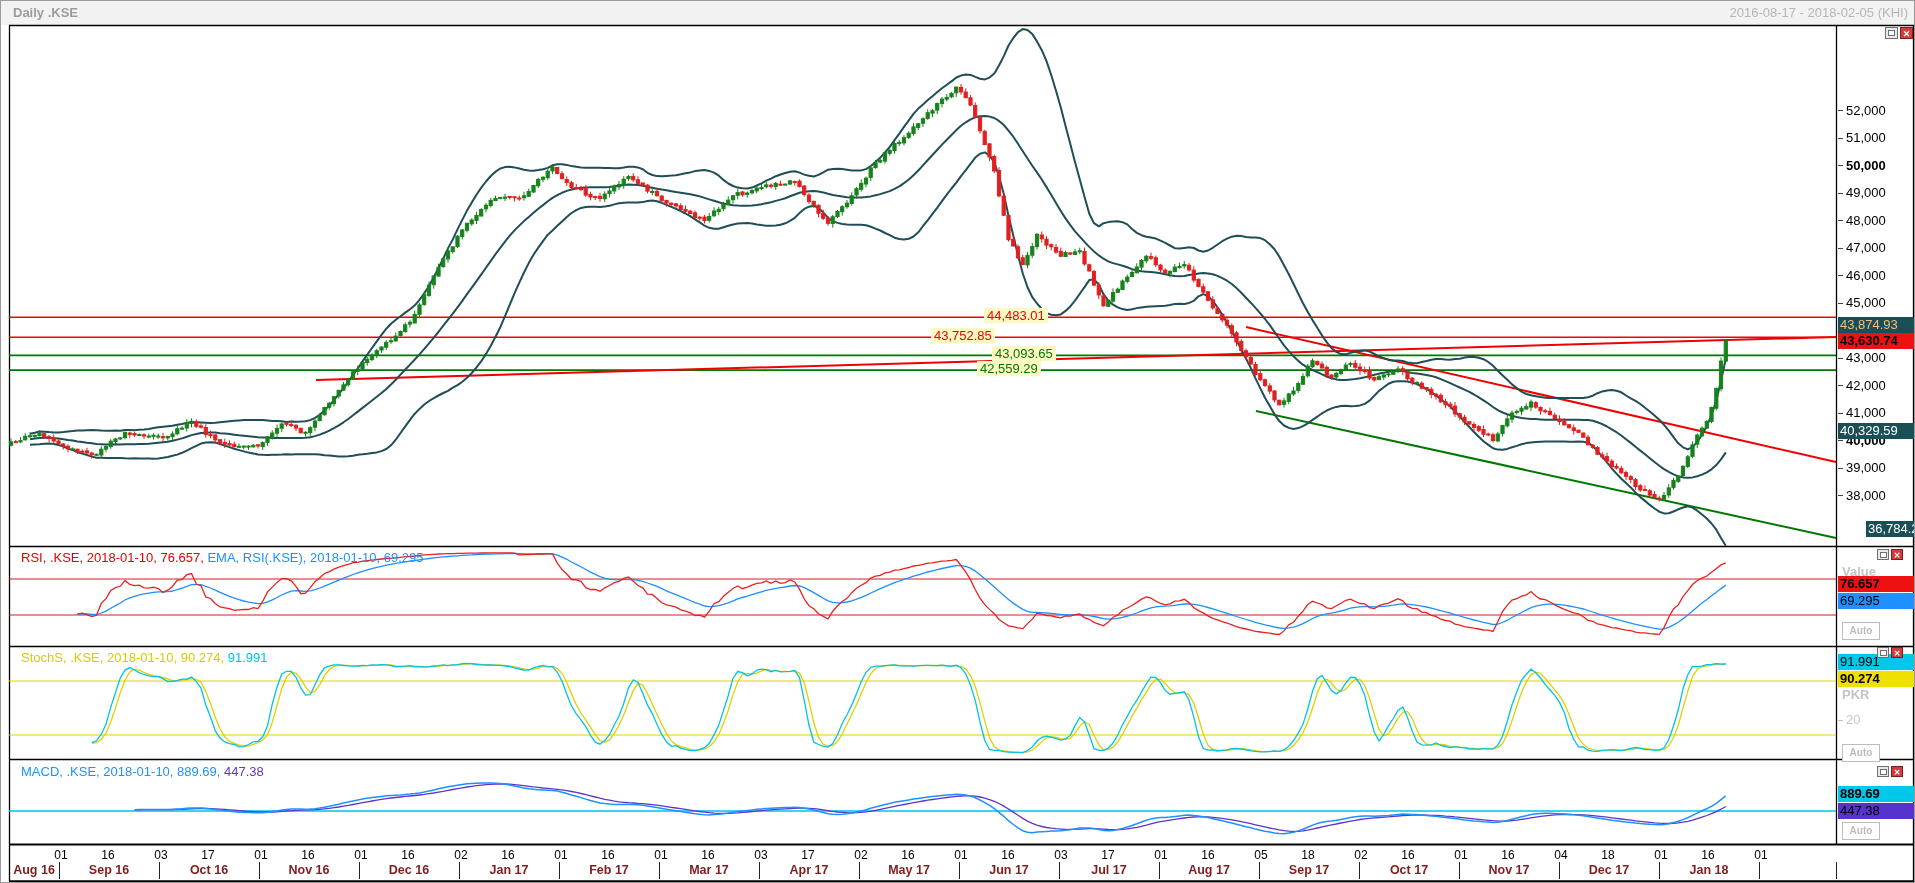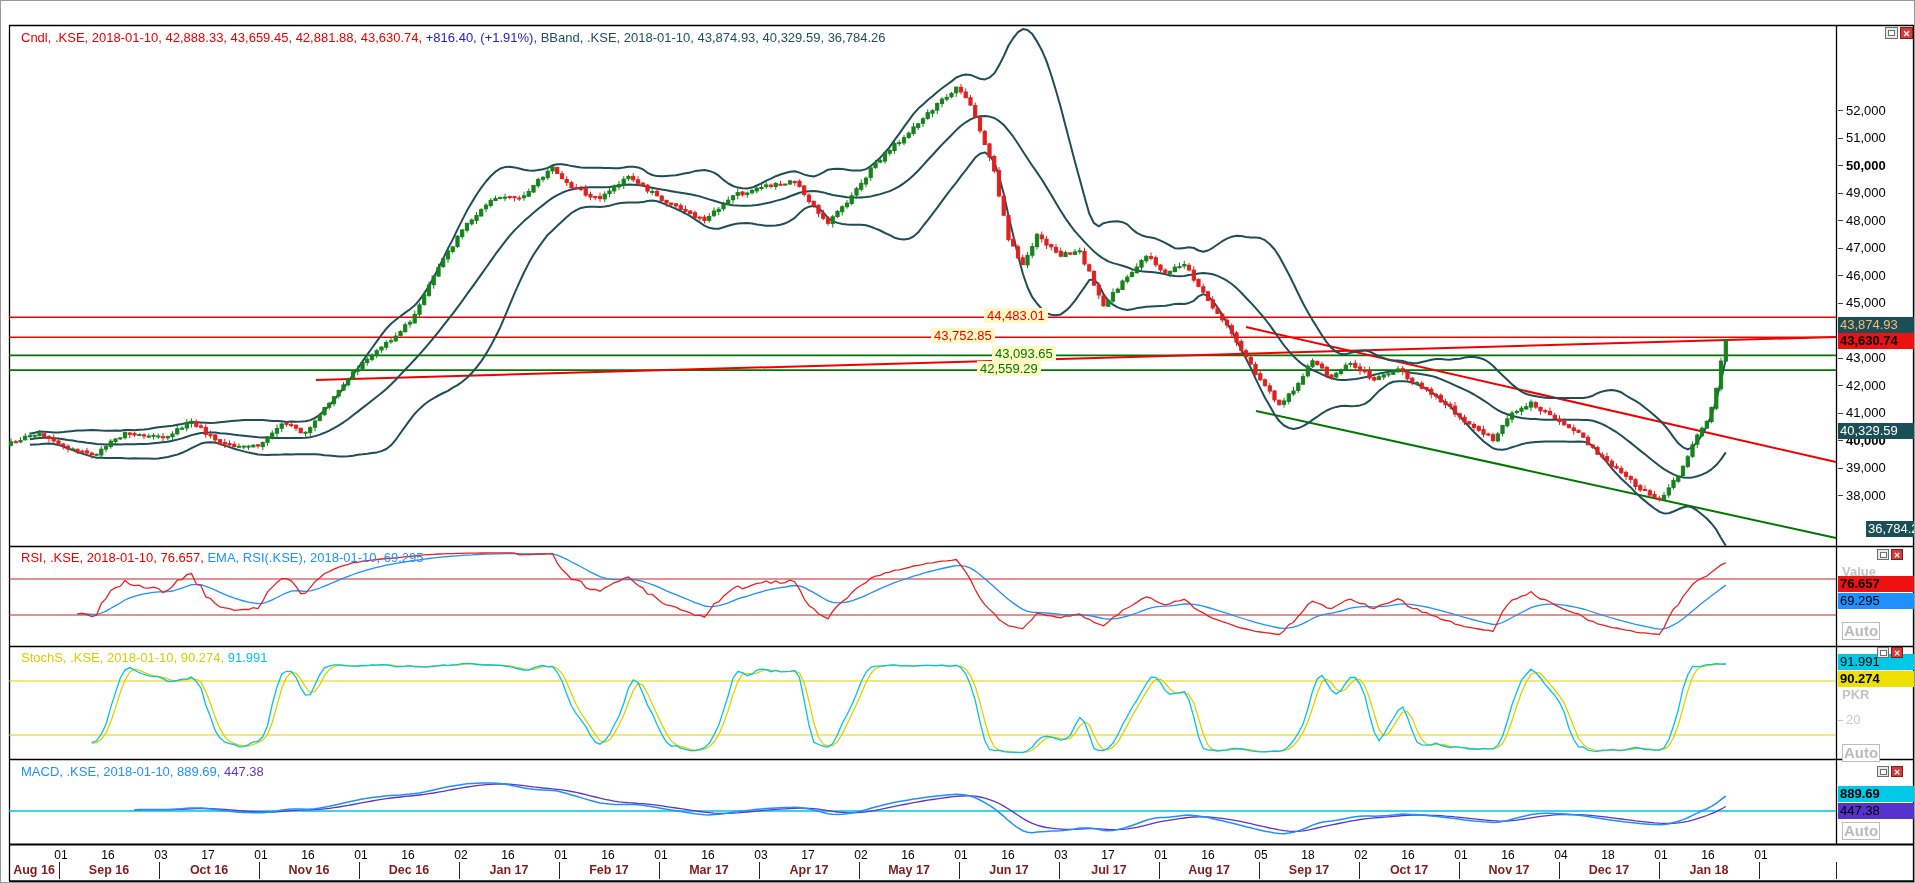--- a/index.html
+++ b/index.html
@@ -13,33 +13,37 @@
   .legend{position:absolute;font-size:13px;white-space:nowrap;background:rgba(255,255,255,.0);}
   .lg-red{color:#e60000;} .lg-blue{color:#2222cc;} .lg-band{color:#1f4e5f;}
   .lg-dblue{color:#1e90ff;} .lg-yel{color:#d8cc00;} .lg-cyan{color:#00c3e6;} .lg-pur{color:#5f33cc;}
   .ticklabel{position:absolute;font-size:13px;color:#000;white-space:nowrap;}
   .tickdash{position:absolute;width:5px;height:1px;background:#444;}
   .badge{position:absolute;left:1837px;width:76px;height:16px;font-size:13px;
     padding-left:2px;line-height:16px;white-space:nowrap;overflow:hidden;}
   .lvl{position:absolute;font-size:13px;background:#fef9c3;padding:0 3px;white-space:nowrap;}
   .graylab{position:absolute;color:#c4c4c4;font-size:13px;font-weight:bold;}
   .autobtn{position:absolute;left:1841px;width:36px;height:16px;border:1px solid #bcbcbc;
-    color:#bcbcbc;font-size:15px;font-weight:bold;text-align:center;line-height:16px;background:#fff;}
+    color:#bcbcbc;font-size:10px;font-weight:bold;text-align:center;line-height:16px;background:#fff;}
   .wbtn{position:absolute;box-sizing:border-box;}
   .wbtn.restore{background:#e9e9e9;border:1px solid #6f6f6f;}
   .wbtn.restore .inner{position:absolute;left:2px;top:2px;width:5px;height:4px;background:#fff;border:1px solid #6f6f6f;}
   .wbtn.close{background:#d43b3b;border:1px solid #7a1f1f;color:#fff;text-align:center;font-weight:bold;}
   .daytick{position:absolute;top:847px;font-size:12px;color:#000;transform:translateX(-50%);}
   .monthlab{position:absolute;top:862px;font-size:12.5px;font-weight:bold;color:#7f1d1d;transform:translateX(-50%);white-space:nowrap;}
   .monthsep{position:absolute;top:861px;width:1px;height:17px;background:#222;}
 </style>
 </head>
 <body>
 
 <div id="screen">
+  <div id="titlebar">
+    <span id="title">Daily .KSE</span>
+    <span id="daterange">2016-08-17 - 2018-02-05 (KHI)</span>
+  </div>
 
   <svg id="gfx" width="1915" height="883">
       <line x1="8.5" y1="24" x2="8.5" y2="880" stroke="#000" stroke-width="1.3"></line>
       <line x1="1835.5" y1="24" x2="1835.5" y2="843" stroke="#000" stroke-width="1.3"></line>
       <line x1="1912.5" y1="24" x2="1912.5" y2="880" stroke="#000" stroke-width="1.3"></line>
       <line x1="8" y1="24.5" x2="1913" y2="24.5" stroke="#000" stroke-width="1.3"></line>
       <line x1="8" y1="545.5" x2="1913" y2="545.5" stroke="#000" stroke-width="1.3"></line>
       <line x1="8" y1="645.5" x2="1913" y2="645.5" stroke="#000" stroke-width="1.3"></line>
       <line x1="8" y1="758.5" x2="1913" y2="758.5" stroke="#000" stroke-width="1.3"></line>
       <line x1="8" y1="843.5" x2="1913" y2="843.5" stroke="#000" stroke-width="2"></line>
@@ -788,23 +792,20 @@
       <polyline points="76.5,613.0 81.3,612.2 86.0,613.6 90.8,615.6 95.5,614.3 100.3,602.4 105.0,597.6 109.8,589.5 114.5,586.6 119.3,585.3 124.0,579.5 128.8,583.4 133.5,584.6 138.3,584.1 143.0,586.9 147.8,587.2 152.5,586.1 157.3,587.6 162.0,591.4 166.8,589.2 171.5,585.5 176.3,579.0 181.0,578.6 185.8,573.7 190.5,572.5 195.3,583.1 200.0,584.7 204.8,595.9 209.5,597.5 214.3,602.5 219.0,606.0 223.8,606.9 228.5,607.7 233.3,609.3 238.0,608.8 242.8,608.5 247.5,608.5 252.3,606.7 257.0,607.6 261.8,600.2 266.5,590.9 271.3,586.1 276.0,581.4 280.8,577.6 285.5,577.6 290.3,579.9 295.0,585.3 299.8,592.7 304.5,592.1 309.3,586.7 314.0,580.7 318.8,576.8 323.5,572.5 328.3,570.6 333.0,568.1 337.8,566.1 342.5,564.6 347.3,563.3 352.0,561.7 356.8,561.3 361.5,560.1 366.3,559.6 371.0,559.1 375.8,558.5 380.5,558.0 385.3,557.5 390.0,557.3 394.8,556.8 399.5,556.3 404.3,555.7 409.0,555.5 413.8,555.0 418.5,554.4 423.3,553.9 428.0,553.6 432.8,553.3 437.5,553.0 442.3,552.8 447.0,552.7 451.8,552.6 456.5,552.4 461.3,552.3 466.0,552.2 470.8,552.2 475.5,552.1 480.3,552.0 485.0,552.0 489.8,551.9 494.5,551.9 499.3,551.9 504.0,551.9 508.8,551.9 513.5,552.2 518.3,553.9 523.0,553.7 527.8,553.5 532.5,553.3 537.3,553.0 542.0,553.0 546.8,552.8 551.5,552.6 556.3,562.1 561.0,568.6 565.8,573.0 570.5,578.5 575.3,578.9 580.0,580.4 584.8,586.6 589.5,588.5 594.3,588.3 599.0,590.2 603.8,586.8 608.5,584.5 613.3,581.7 618.0,580.3 622.8,577.3 627.5,575.9 632.3,580.3 637.0,584.5 641.8,586.8 646.5,593.1 651.3,593.4 656.0,597.6 660.8,601.8 665.5,603.8 670.3,604.9 675.0,606.1 679.8,608.9 684.5,610.2 689.3,611.8 694.0,614.6 698.8,614.2 703.5,616.2 708.3,610.1 713.0,602.7 717.8,600.7 722.5,595.3 727.3,591.3 732.0,587.5 736.8,585.0 741.5,587.7 746.3,586.2 751.0,584.2 755.8,582.3 760.5,581.9 765.3,579.9 770.0,582.3 774.8,580.0 779.5,582.4 784.3,581.6 789.0,578.9 793.8,580.9 798.5,588.1 803.3,598.0 808.0,604.7 812.8,607.7 817.5,612.7 822.3,615.4 827.0,617.8 831.8,610.2 836.5,604.8 841.3,600.4 846.0,597.3 850.8,591.7 855.5,587.2 860.3,584.2 865.0,581.6 869.8,577.1 874.5,575.2 879.3,574.4 884.0,571.9 888.8,571.2 893.5,569.2 898.3,568.9 903.0,567.6 907.8,566.5 912.5,565.0 917.3,564.4 922.0,563.4 926.8,562.2 931.5,561.9 936.3,560.8 941.0,560.1 945.8,559.9 950.5,559.3 955.3,558.5 960.0,564.5 964.8,571.2 969.5,578.6 974.3,588.7 979.0,597.1 983.8,603.6 988.5,608.4 993.3,612.7 998.0,618.5 1002.8,621.7 1007.5,624.9 1012.3,625.6 1017.0,626.9 1021.8,627.6 1026.5,622.6 1031.3,618.1 1036.0,612.2 1040.8,613.2 1045.5,614.5 1050.3,614.9 1055.0,616.0 1059.8,616.9 1064.5,614.8 1069.3,615.1 1074.0,613.7 1078.8,613.0 1083.5,616.6 1088.3,618.3 1093.0,621.3 1097.8,623.1 1102.5,624.8 1107.3,621.1 1112.0,616.2 1116.8,614.2 1121.5,609.2 1126.3,607.0 1131.0,604.5 1135.8,601.4 1140.5,598.1 1145.3,596.0 1150.0,597.0 1154.8,600.2 1159.5,602.5 1164.3,603.8 1169.0,602.9 1173.8,600.1 1178.5,599.8 1183.3,598.3 1188.0,601.6 1192.8,606.8 1197.5,609.6 1202.3,611.9 1207.0,614.9 1211.8,617.3 1216.5,618.9 1221.3,620.7 1226.0,622.0 1230.8,623.8 1235.5,625.6 1240.3,627.0 1245.0,628.0 1249.8,629.1 1254.5,630.4 1259.3,631.0 1264.0,631.6 1268.8,632.2 1273.5,633.0 1278.3,633.5 1283.0,629.9 1287.8,623.7 1292.5,621.2 1297.3,615.2 1302.0,610.1 1306.8,603.5 1311.5,600.3 1316.3,602.0 1321.0,603.6 1325.8,606.8 1330.5,607.6 1335.3,604.8 1340.0,602.3 1344.8,599.3 1349.5,598.2 1354.3,600.5 1359.0,602.5 1363.8,602.8 1368.5,606.6 1373.3,607.6 1378.0,604.7 1382.8,603.1 1387.5,602.2 1392.3,599.8 1397.0,597.8 1401.8,599.7 1406.5,605.1 1411.3,607.4 1416.0,607.6 1420.8,611.1 1425.5,611.7 1430.3,614.5 1435.0,615.4 1439.8,618.2 1444.5,619.5 1449.3,620.2 1454.0,623.1 1458.8,624.1 1463.5,625.7 1468.3,626.3 1473.0,627.2 1477.8,628.0 1482.5,629.0 1487.3,629.2 1492.0,630.5 1496.8,620.8 1501.5,610.5 1506.3,604.1 1511.0,599.1 1515.8,597.7 1520.5,595.2 1525.3,594.0 1530.0,590.5 1534.8,595.0 1539.5,598.0 1544.3,598.6 1549.0,601.0 1553.8,603.9 1558.5,606.1 1563.3,608.4 1568.0,610.2 1572.8,611.9 1577.5,612.9 1582.3,615.7 1587.0,619.3 1591.8,620.3 1596.5,622.9 1601.3,623.8 1606.0,625.1 1610.8,626.7 1615.5,627.0 1620.3,628.2 1625.0,629.1 1629.8,629.7 1634.5,631.2 1639.3,631.8 1644.0,631.8 1648.8,632.7 1653.5,633.0 1658.3,633.4 1663.0,626.6 1667.8,616.3 1672.5,607.9 1677.3,603.9 1682.0,595.6 1686.8,589.6 1691.5,583.5 1696.3,579.5 1701.0,577.2 1705.8,575.0 1710.5,571.3 1715.3,567.5 1720.0,563.9 1724.8,561.9 " fill="none" stroke="#e82222" stroke-width="1.3"></polyline>
       <line x1="8" y1="680" x2="1835" y2="680" stroke="#e0d000" stroke-width="1"></line>
       <line x1="8" y1="734" x2="1835" y2="734" stroke="#e0d000" stroke-width="1"></line>
       <polyline points="90.8,742.4 95.5,741.6 100.3,738.2 105.0,732.1 109.8,720.8 114.5,706.9 119.3,691.5 124.0,679.2 128.8,670.9 133.5,668.3 138.3,669.1 143.0,671.4 147.8,673.3 152.5,674.6 157.3,675.3 162.0,676.3 166.8,677.9 171.5,679.5 176.3,680.0 181.0,679.2 185.8,678.5 190.5,677.5 195.3,678.3 200.0,681.3 204.8,690.6 209.5,702.4 214.3,716.6 219.0,727.6 223.8,735.9 228.5,740.2 233.3,742.4 238.0,744.0 242.8,745.0 247.5,745.0 252.3,743.4 257.0,741.6 261.8,739.0 266.5,733.6 271.3,721.2 276.0,704.6 280.8,687.3 285.5,676.4 290.3,671.2 295.0,672.3 299.8,677.8 304.5,685.8 309.3,691.6 314.0,690.5 318.8,683.7 323.5,674.7 328.3,668.6 333.0,665.3 337.8,664.3 342.5,664.1 347.3,664.4 352.0,664.9 356.8,665.0 361.5,664.9 366.3,664.7 371.0,664.3 375.8,664.2 380.5,663.8 385.3,663.9 390.0,664.0 394.8,664.8 399.5,665.3 404.3,665.5 409.0,665.1 413.8,665.2 418.5,665.4 423.3,665.9 428.0,665.8 432.8,665.6 437.5,665.1 442.3,664.5 447.0,664.4 451.8,664.1 456.5,664.1 461.3,663.4 466.0,662.9 470.8,662.6 475.5,662.9 480.3,663.3 485.0,663.8 489.8,663.9 494.5,664.0 499.3,664.1 504.0,664.5 508.8,665.0 513.5,665.8 518.3,666.8 523.0,667.9 527.8,668.7 532.5,668.4 537.3,667.2 542.0,665.6 546.8,665.3 551.5,665.3 556.3,667.6 561.0,672.3 565.8,681.5 570.5,692.8 575.3,703.7 580.0,712.2 584.8,719.1 589.5,726.3 594.3,733.7 599.0,739.6 603.8,741.4 608.5,738.9 613.3,732.4 618.0,724.2 622.8,713.8 627.5,701.5 632.3,689.3 637.0,682.3 641.8,684.1 646.5,692.6 651.3,703.0 656.0,713.4 660.8,723.2 665.5,732.6 670.3,739.9 675.0,743.6 679.8,745.7 684.5,746.7 689.3,748.3 694.0,749.2 698.8,749.2 703.5,748.2 708.3,745.8 713.0,741.0 717.8,733.4 722.5,722.4 727.3,709.2 732.0,693.6 736.8,680.7 741.5,673.2 746.3,672.3 751.0,673.1 755.8,672.2 760.5,670.0 765.3,668.6 770.0,669.2 774.8,669.6 779.5,670.3 784.3,670.3 789.0,670.6 793.8,670.2 798.5,672.1 803.3,682.0 808.0,700.3 812.8,721.8 817.5,736.3 822.3,743.3 827.0,744.9 831.8,744.5 836.5,740.8 841.3,732.8 846.0,723.2 850.8,713.3 855.5,703.5 860.3,692.4 865.0,681.5 869.8,672.7 874.5,667.5 879.3,665.5 884.0,664.9 888.8,664.7 893.5,664.2 898.3,664.3 903.0,664.5 907.8,664.8 912.5,664.9 917.3,664.8 922.0,664.7 926.8,664.4 931.5,664.4 936.3,664.5 941.0,664.4 945.8,664.6 950.5,664.8 955.3,664.8 960.0,665.4 964.8,667.9 969.5,674.5 974.3,685.5 979.0,701.6 983.8,720.1 988.5,736.4 993.3,745.8 998.0,749.1 1002.8,749.8 1007.5,750.3 1012.3,751.0 1017.0,751.3 1021.8,751.4 1026.5,750.8 1031.3,749.0 1036.0,745.2 1040.8,740.8 1045.5,737.1 1050.3,735.8 1055.0,736.3 1059.8,737.6 1064.5,738.3 1069.3,737.2 1074.0,732.3 1078.8,725.1 1083.5,720.7 1088.3,723.8 1093.0,734.2 1097.8,743.7 1102.5,748.8 1107.3,748.5 1112.0,746.1 1116.8,741.0 1121.5,733.2 1126.3,724.4 1131.0,715.2 1135.8,707.1 1140.5,699.0 1145.3,691.1 1150.0,683.3 1154.8,678.5 1159.5,678.1 1164.3,682.5 1169.0,688.1 1173.8,691.7 1178.5,692.4 1183.3,691.6 1188.0,693.8 1192.8,702.0 1197.5,717.0 1202.3,733.2 1207.0,744.2 1211.8,748.6 1216.5,749.4 1221.3,749.5 1226.0,749.4 1230.8,748.6 1235.5,748.0 1240.3,747.7 1245.0,748.1 1249.8,748.9 1254.5,749.7 1259.3,750.4 1264.0,750.7 1268.8,750.7 1273.5,750.4 1278.3,750.2 1283.0,749.7 1287.8,748.1 1292.5,744.6 1297.3,738.9 1302.0,731.6 1306.8,721.1 1311.5,707.2 1316.3,692.0 1321.0,680.9 1325.8,678.0 1330.5,682.0 1335.3,688.1 1340.0,690.6 1344.8,688.1 1349.5,682.6 1354.3,678.3 1359.0,678.6 1363.8,684.7 1368.5,697.3 1373.3,713.3 1378.0,728.4 1382.8,734.8 1387.5,732.7 1392.3,725.3 1397.0,717.3 1401.8,711.0 1406.5,710.6 1411.3,717.6 1416.0,729.3 1420.8,738.5 1425.5,743.1 1430.3,744.0 1435.0,743.4 1439.8,743.4 1444.5,744.0 1449.3,745.5 1454.0,745.9 1458.8,746.2 1463.5,746.3 1468.3,747.1 1473.0,747.5 1477.8,748.0 1482.5,747.8 1487.3,747.8 1492.0,747.7 1496.8,746.7 1501.5,742.5 1506.3,733.3 1511.0,719.8 1515.8,705.0 1520.5,691.3 1525.3,681.1 1530.0,673.5 1534.8,671.1 1539.5,672.3 1544.3,677.5 1549.0,683.2 1553.8,689.0 1558.5,694.9 1563.3,702.4 1568.0,713.4 1572.8,725.8 1577.5,737.3 1582.3,743.4 1587.0,747.0 1591.8,748.5 1596.5,749.9 1601.3,749.9 1606.0,749.6 1610.8,749.0 1615.5,749.0 1620.3,749.1 1625.0,749.1 1629.8,748.5 1634.5,747.5 1639.3,747.1 1644.0,747.5 1648.8,748.2 1653.5,748.8 1658.3,749.0 1663.0,748.4 1667.8,744.9 1672.5,736.8 1677.3,724.2 1682.0,707.2 1686.8,690.1 1691.5,675.7 1696.3,668.3 1701.0,665.4 1705.8,664.8 1710.5,664.0 1715.3,663.3 1720.0,663.1 1724.8,663.0 " fill="none" stroke="#e0d000" stroke-width="1.3"></polyline>
       <polyline points="90.8,741.6 95.5,739.8 100.3,733.2 105.0,723.2 109.8,706.1 114.5,691.6 119.3,677.0 124.0,669.1 128.8,666.6 133.5,669.0 138.3,671.7 143.0,673.5 147.8,674.8 152.5,675.6 157.3,675.7 162.0,677.6 166.8,680.5 171.5,680.3 176.3,679.3 181.0,678.1 185.8,678.2 190.5,676.1 195.3,680.6 200.0,687.1 204.8,704.0 209.5,716.0 214.3,729.9 219.0,737.0 223.8,740.9 228.5,742.7 233.3,743.5 238.0,745.8 242.8,745.6 247.5,743.5 252.3,740.9 257.0,740.3 261.8,735.8 266.5,724.8 271.3,703.0 276.0,685.9 280.8,672.9 285.5,670.3 290.3,670.3 295.0,676.3 299.8,686.9 304.5,694.1 309.3,693.7 314.0,683.7 318.8,673.6 323.5,666.8 328.3,665.2 333.0,663.9 337.8,663.8 342.5,664.5 347.3,664.9 352.0,665.1 356.8,665.0 361.5,664.4 366.3,664.6 371.0,663.8 375.8,664.2 380.5,663.6 385.3,663.9 390.0,664.6 394.8,665.9 399.5,665.5 404.3,665.1 409.0,664.6 413.8,665.8 418.5,665.6 423.3,666.1 428.0,665.7 432.8,665.0 437.5,664.7 442.3,663.9 447.0,664.7 451.8,663.8 456.5,663.6 461.3,662.7 466.0,662.5 470.8,662.6 475.5,663.5 480.3,663.8 485.0,664.0 489.8,663.8 494.5,664.3 499.3,664.3 504.0,665.0 508.8,665.6 513.5,666.8 518.3,668.0 523.0,669.0 527.8,669.1 532.5,666.9 537.3,665.5 542.0,664.4 546.8,665.9 551.5,665.6 556.3,671.3 561.0,680.1 565.8,693.3 570.5,705.0 575.3,712.8 580.0,718.8 584.8,725.7 589.5,734.3 594.3,741.2 599.0,743.2 603.8,739.6 608.5,733.7 613.3,723.8 618.0,715.3 622.8,702.3 627.5,686.8 632.3,678.8 637.0,681.4 641.8,692.3 646.5,704.1 651.3,712.6 656.0,723.6 660.8,733.4 665.5,741.0 670.3,745.3 675.0,744.6 679.8,747.1 684.5,748.3 689.3,749.7 694.0,749.6 698.8,748.3 703.5,746.7 708.3,742.3 713.0,733.9 717.8,724.0 722.5,709.4 727.3,694.2 732.0,677.2 736.8,670.6 741.5,671.7 746.3,674.7 751.0,672.9 755.8,669.0 760.5,668.1 765.3,668.7 770.0,670.7 774.8,669.4 779.5,670.8 784.3,670.7 789.0,670.4 793.8,669.4 798.5,676.6 803.3,699.8 808.0,724.3 812.8,741.2 817.5,743.5 822.3,745.1 827.0,746.1 831.8,742.5 836.5,733.7 841.3,722.2 846.0,713.7 850.8,703.9 855.5,692.7 860.3,680.4 865.0,671.3 869.8,666.3 874.5,665.1 879.3,665.2 884.0,664.6 888.8,664.2 893.5,663.9 898.3,664.8 903.0,664.9 907.8,664.8 912.5,665.2 917.3,664.6 922.0,664.4 926.8,664.3 931.5,664.6 936.3,664.6 941.0,664.2 945.8,665.0 950.5,665.1 955.3,664.3 960.0,666.8 964.8,672.8 969.5,684.1 974.3,699.6 979.0,721.2 983.8,739.5 988.5,748.5 993.3,749.4 998.0,749.3 1002.8,750.6 1007.5,751.1 1012.3,751.4 1017.0,751.4 1021.8,751.6 1026.5,749.5 1031.3,746.0 1036.0,740.0 1040.8,736.3 1045.5,735.1 1050.3,736.1 1055.0,737.6 1059.8,739.1 1064.5,738.0 1069.3,734.4 1074.0,724.6 1078.8,716.5 1083.5,721.0 1088.3,734.0 1093.0,747.7 1097.8,749.3 1102.5,749.3 1107.3,747.0 1112.0,742.0 1116.8,733.9 1121.5,723.7 1126.3,715.4 1131.0,706.5 1135.8,699.4 1140.5,691.0 1145.3,682.8 1150.0,676.2 1154.8,676.4 1159.5,681.6 1164.3,689.6 1169.0,693.2 1173.8,692.3 1178.5,691.6 1183.3,690.8 1188.0,699.0 1192.8,716.2 1197.5,735.8 1202.3,747.5 1207.0,749.2 1211.8,749.0 1216.5,750.0 1221.3,749.3 1226.0,748.8 1230.8,747.6 1235.5,747.5 1240.3,748.0 1245.0,748.8 1249.8,749.8 1254.5,750.4 1259.3,750.9 1264.0,750.8 1268.8,750.3 1273.5,750.0 1278.3,750.3 1283.0,749.0 1287.8,745.2 1292.5,739.5 1297.3,732.2 1302.0,723.1 1306.8,708.0 1311.5,690.4 1316.3,677.7 1321.0,674.5 1325.8,681.8 1330.5,689.6 1335.3,692.9 1340.0,689.5 1344.8,682.0 1349.5,676.3 1354.3,676.5 1359.0,683.1 1363.8,694.4 1368.5,714.3 1373.3,731.3 1378.0,739.8 1382.8,733.5 1387.5,724.9 1392.3,717.5 1397.0,709.5 1401.8,706.0 1406.5,716.4 1411.3,730.3 1416.0,741.1 1420.8,743.9 1425.5,744.2 1430.3,743.9 1435.0,742.0 1439.8,744.4 1444.5,745.5 1449.3,746.6 1454.0,745.7 1458.8,746.4 1463.5,746.9 1468.3,748.0 1473.0,747.8 1477.8,748.3 1482.5,747.3 1487.3,747.9 1492.0,747.9 1496.8,744.3 1501.5,735.3 1506.3,720.2 1511.0,703.7 1515.8,691.0 1520.5,679.0 1525.3,673.3 1530.0,668.2 1534.8,671.7 1539.5,677.0 1544.3,683.7 1549.0,689.0 1553.8,694.3 1558.5,701.4 1563.3,711.4 1568.0,727.5 1572.8,738.5 1577.5,745.8 1582.3,746.0 1587.0,749.2 1591.8,750.2 1596.5,750.3 1601.3,749.2 1606.0,749.2 1610.8,748.6 1615.5,749.2 1620.3,749.6 1625.0,748.6 1629.8,747.3 1634.5,746.5 1639.3,747.4 1644.0,748.5 1648.8,748.6 1653.5,749.2 1658.3,749.1 1663.0,746.8 1667.8,738.8 1672.5,725.0 1677.3,708.8 1682.0,687.7 1686.8,673.8 1691.5,665.4 1696.3,665.6 1701.0,665.1 1705.8,663.7 1710.5,663.3 1715.3,662.7 1720.0,663.2 1724.8,663.0 " fill="none" stroke="#00c3e6" stroke-width="1.3"></polyline>
       <line x1="8" y1="810" x2="1835" y2="810" stroke="#00c3e6" stroke-width="1.5"></line>
       <polyline points="133.5,808.8 138.3,808.8 143.0,808.7 147.8,808.7 152.5,808.6 157.3,808.6 162.0,808.6 166.8,808.6 171.5,808.5 176.3,808.4 181.0,808.3 185.8,808.1 190.5,807.9 195.3,807.7 200.0,807.5 204.8,807.5 209.5,807.6 214.3,807.8 219.0,808.1 223.8,808.4 228.5,808.8 233.3,809.2 238.0,809.6 242.8,810.0 247.5,810.3 252.3,810.6 257.0,810.8 261.8,811.0 266.5,811.0 271.3,811.0 276.0,810.8 280.8,810.4 285.5,810.0 290.3,809.7 295.0,809.3 299.8,809.1 304.5,808.9 309.3,808.8 314.0,808.6 318.8,808.3 323.5,807.8 328.3,807.3 333.0,806.7 337.8,806.0 342.5,805.2 347.3,804.4 352.0,803.5 356.8,802.6 361.5,801.7 366.3,800.8 371.0,800.0 375.8,799.1 380.5,798.4 385.3,797.7 390.0,797.0 394.8,796.5 399.5,796.0 404.3,795.4 409.0,795.0 413.8,794.5 418.5,794.0 423.3,793.4 428.0,792.7 432.8,792.0 437.5,791.1 442.3,790.3 447.0,789.4 451.8,788.5 456.5,787.6 461.3,786.8 466.0,786.0 470.8,785.3 475.5,784.7 480.3,784.1 485.0,783.7 489.8,783.3 494.5,783.1 499.3,783.0 504.0,783.0 508.8,783.2 513.5,783.6 518.3,784.1 523.0,784.7 527.8,785.3 532.5,785.9 537.3,786.4 542.0,787.0 546.8,787.4 551.5,787.8 556.3,788.3 561.0,788.9 565.8,789.6 570.5,790.5 575.3,791.4 580.0,792.5 584.8,793.6 589.5,794.8 594.3,796.0 599.0,797.2 603.8,798.3 608.5,799.2 613.3,800.1 618.0,800.8 622.8,801.3 627.5,801.7 632.3,802.0 637.0,802.4 641.8,802.7 646.5,803.2 651.3,803.7 656.0,804.2 660.8,804.9 665.5,805.6 670.3,806.3 675.0,807.0 679.8,807.7 684.5,808.4 689.3,809.1 694.0,809.8 698.8,810.5 703.5,811.1 708.3,811.7 713.0,812.1 717.8,812.3 722.5,812.4 727.3,812.4 732.0,812.1 736.8,811.8 741.5,811.4 746.3,811.0 751.0,810.6 755.8,810.1 760.5,809.7 765.3,809.2 770.0,808.8 774.8,808.4 779.5,808.1 784.3,807.8 789.0,807.5 793.8,807.3 798.5,807.1 803.3,807.1 808.0,807.3 812.8,807.7 817.5,808.2 822.3,808.9 827.0,809.6 831.8,810.4 836.5,811.0 841.3,811.4 846.0,811.7 850.8,811.8 855.5,811.6 860.3,811.3 865.0,810.8 869.8,810.1 874.5,809.3 879.3,808.4 884.0,807.4 888.8,806.4 893.5,805.4 898.3,804.4 903.0,803.5 907.8,802.6 912.5,801.7 917.3,800.8 922.0,800.0 926.8,799.2 931.5,798.5 936.3,797.8 941.0,797.1 945.8,796.5 950.5,795.9 955.3,795.4 960.0,795.0 964.8,794.8 969.5,794.8 974.3,795.2 979.0,796.0 983.8,797.1 988.5,798.6 993.3,800.4 998.0,802.5 1002.8,805.1 1007.5,808.0 1012.3,811.1 1017.0,814.3 1021.8,817.4 1026.5,820.1 1031.3,822.4 1036.0,824.2 1040.8,825.5 1045.5,826.5 1050.3,827.2 1055.0,827.7 1059.8,828.1 1064.5,828.4 1069.3,828.4 1074.0,828.3 1078.8,828.1 1083.5,827.8 1088.3,827.6 1093.0,827.6 1097.8,827.8 1102.5,828.1 1107.3,828.5 1112.0,828.7 1116.8,828.6 1121.5,828.4 1126.3,827.9 1131.0,827.2 1135.8,826.4 1140.5,825.3 1145.3,824.1 1150.0,822.8 1154.8,821.7 1159.5,820.7 1164.3,819.8 1169.0,819.1 1173.8,818.3 1178.5,817.6 1183.3,817.0 1188.0,816.4 1192.8,816.0 1197.5,815.8 1202.3,815.8 1207.0,815.9 1211.8,816.3 1216.5,816.8 1221.3,817.4 1226.0,818.1 1230.8,818.9 1235.5,819.7 1240.3,820.7 1245.0,821.7 1249.8,822.7 1254.5,823.8 1259.3,824.9 1264.0,825.9 1268.8,827.0 1273.5,827.9 1278.3,828.9 1283.0,829.6 1287.8,830.1 1292.5,830.4 1297.3,830.3 1302.0,829.9 1306.8,829.1 1311.5,828.1 1316.3,827.0 1321.0,825.9 1325.8,824.8 1330.5,823.9 1335.3,823.0 1340.0,822.0 1344.8,821.1 1349.5,820.2 1354.3,819.3 1359.0,818.5 1363.8,817.8 1368.5,817.3 1373.3,816.8 1378.0,816.5 1382.8,816.1 1387.5,815.8 1392.3,815.4 1397.0,815.0 1401.8,814.6 1406.5,814.3 1411.3,814.2 1416.0,814.1 1420.8,814.0 1425.5,814.1 1430.3,814.3 1435.0,814.5 1439.8,814.7 1444.5,815.1 1449.3,815.4 1454.0,815.9 1458.8,816.3 1463.5,816.8 1468.3,817.4 1473.0,817.9 1477.8,818.4 1482.5,818.8 1487.3,819.3 1492.0,819.7 1496.8,820.0 1501.5,820.1 1506.3,820.0 1511.0,819.6 1515.8,819.1 1520.5,818.4 1525.3,817.7 1530.0,816.9 1534.8,816.1 1539.5,815.4 1544.3,814.8 1549.0,814.3 1553.8,813.9 1558.5,813.6 1563.3,813.5 1568.0,813.5 1572.8,813.6 1577.5,813.7 1582.3,813.9 1587.0,814.2 1591.8,814.6 1596.5,815.1 1601.3,815.6 1606.0,816.2 1610.8,816.8 1615.5,817.4 1620.3,818.0 1625.0,818.6 1629.8,819.2 1634.5,819.8 1639.3,820.3 1644.0,820.8 1648.8,821.3 1653.5,821.8 1658.3,822.2 1663.0,822.4 1667.8,822.5 1672.5,822.3 1677.3,821.9 1682.0,821.2 1686.8,820.3 1691.5,819.1 1696.3,817.7 1701.0,816.1 1705.8,814.5 1710.5,812.6 1715.3,810.6 1720.0,808.2 1724.8,805.5 " fill="none" stroke="#5f33cc" stroke-width="1.3"></polyline>
       <polyline points="133.5,808.8 138.3,808.6 143.0,808.5 147.8,808.4 152.5,808.4 157.3,808.4 162.0,808.5 166.8,808.5 171.5,808.4 176.3,808.1 181.0,807.8 185.8,807.3 190.5,806.9 195.3,806.9 200.0,806.9 204.8,807.4 209.5,807.9 214.3,808.5 219.0,809.2 223.8,809.8 228.5,810.3 233.3,810.8 238.0,811.2 242.8,811.5 247.5,811.6 252.3,811.7 257.0,811.8 261.8,811.7 266.5,811.2 271.3,810.6 276.0,809.9 280.8,809.1 285.5,808.5 290.3,808.1 295.0,808.0 299.8,808.1 304.5,808.3 309.3,808.1 314.0,807.7 318.8,807.1 323.5,806.2 328.3,805.3 333.0,804.3 337.8,803.2 342.5,802.1 347.3,801.1 352.0,799.9 356.8,799.0 361.5,798.1 366.3,797.3 371.0,796.5 375.8,795.9 380.5,795.4 385.3,794.8 390.0,794.5 394.8,794.2 399.5,793.9 404.3,793.4 409.0,793.1 413.8,792.6 418.5,791.9 423.3,791.0 428.0,790.0 432.8,788.9 437.5,787.8 442.3,786.8 447.0,785.8 451.8,785.0 456.5,784.2 461.3,783.4 466.0,782.8 470.8,782.4 475.5,782.2 480.3,782.0 485.0,781.9 489.8,781.9 494.5,782.2 499.3,782.6 504.0,783.2 508.8,784.0 513.5,785.0 518.3,786.0 523.0,787.0 527.8,787.8 532.5,788.3 537.3,788.7 542.0,789.0 546.8,789.2 551.5,789.4 556.3,790.1 561.0,791.2 565.8,792.5 570.5,794.0 575.3,795.3 580.0,796.6 584.8,798.1 589.5,799.5 594.3,800.7 599.0,801.9 603.8,802.6 608.5,803.1 613.3,803.4 618.0,803.5 622.8,803.4 627.5,803.3 632.3,803.4 637.0,803.8 641.8,804.2 646.5,805.0 651.3,805.7 656.0,806.5 660.8,807.4 665.5,808.3 670.3,809.1 675.0,809.8 679.8,810.6 684.5,811.3 689.3,811.9 694.0,812.7 698.8,813.2 703.5,813.7 708.3,813.9 713.0,813.6 717.8,813.3 722.5,812.8 727.3,812.1 732.0,811.3 736.8,810.5 741.5,809.9 746.3,809.4 751.0,808.9 755.8,808.3 760.5,807.9 765.3,807.4 770.0,807.2 774.8,806.9 779.5,806.7 784.3,806.6 789.0,806.4 793.8,806.3 798.5,806.5 803.3,807.2 808.0,808.1 812.8,809.1 817.5,810.3 822.3,811.5 827.0,812.7 831.8,813.3 836.5,813.4 841.3,813.2 846.0,812.8 850.8,812.0 855.5,811.0 860.3,809.9 865.0,808.8 869.8,807.3 874.5,806.0 879.3,804.8 884.0,803.5 888.8,802.4 893.5,801.3 898.3,800.5 903.0,799.7 907.8,798.9 912.5,798.1 917.3,797.4 922.0,796.7 926.8,796.0 931.5,795.5 936.3,794.9 941.0,794.4 945.8,794.0 950.5,793.7 955.3,793.3 960.0,793.4 964.8,794.0 969.5,795.1 974.3,796.8 979.0,799.0 983.8,801.6 988.5,804.4 993.3,807.5 998.0,811.3 1002.8,815.3 1007.5,819.7 1012.3,823.5 1017.0,826.9 1021.8,829.7 1026.5,831.2 1031.3,831.7 1036.0,831.1 1040.8,830.7 1045.5,830.4 1050.3,830.1 1055.0,829.9 1059.8,829.8 1064.5,829.2 1069.3,828.7 1074.0,827.9 1078.8,827.0 1083.5,826.9 1088.3,827.0 1093.0,827.6 1097.8,828.4 1102.5,829.5 1107.3,829.8 1112.0,829.4 1116.8,828.6 1121.5,827.4 1126.3,826.0 1131.0,824.5 1135.8,822.8 1140.5,821.0 1145.3,819.3 1150.0,817.9 1154.8,817.1 1159.5,816.6 1164.3,816.4 1169.0,816.0 1173.8,815.4 1178.5,814.9 1183.3,814.3 1188.0,814.1 1192.8,814.4 1197.5,815.0 1202.3,815.7 1207.0,816.6 1211.8,817.7 1216.5,818.7 1221.3,819.8 1226.0,820.9 1230.8,822.0 1235.5,823.2 1240.3,824.5 1245.0,825.7 1249.8,826.8 1254.5,828.1 1259.3,829.2 1264.0,830.2 1268.8,831.0 1273.5,831.9 1278.3,832.6 1283.0,832.7 1287.8,832.1 1292.5,831.3 1297.3,829.9 1302.0,828.3 1306.8,826.2 1311.5,824.1 1316.3,822.5 1321.0,821.3 1325.8,820.6 1330.5,820.1 1335.3,819.3 1340.0,818.4 1344.8,817.4 1349.5,816.4 1354.3,815.7 1359.0,815.3 1363.8,815.0 1368.5,815.1 1373.3,815.2 1378.0,815.0 1382.8,814.7 1387.5,814.4 1392.3,813.9 1397.0,813.4 1401.8,813.1 1406.5,813.2 1411.3,813.5 1416.0,813.6 1420.8,814.0 1425.5,814.4 1430.3,814.9 1435.0,815.3 1439.8,815.9 1444.5,816.4 1449.3,816.9 1454.0,817.6 1458.8,818.2 1463.5,818.9 1468.3,819.4 1473.0,819.9 1477.8,820.3 1482.5,820.8 1487.3,821.0 1492.0,821.4 1496.8,821.2 1501.5,820.5 1506.3,819.4 1511.0,818.2 1515.8,817.0 1520.5,815.8 1525.3,814.7 1530.0,813.6 1534.8,812.9 1539.5,812.6 1544.3,812.3 1549.0,812.3 1553.8,812.4 1558.5,812.7 1563.3,813.0 1568.0,813.4 1572.8,813.8 1577.5,814.2 1582.3,814.7 1587.0,815.5 1591.8,816.2 1596.5,817.0 1601.3,817.8 1606.0,818.5 1610.8,819.3 1615.5,819.8 1620.3,820.4 1625.0,821.0 1629.8,821.4 1634.5,822.1 1639.3,822.6 1644.0,822.9 1648.8,823.3 1653.5,823.5 1658.3,823.7 1663.0,823.4 1667.8,822.7 1672.5,821.5 1677.3,820.2 1682.0,818.6 1686.8,816.7 1691.5,814.4 1696.3,812.1 1701.0,809.8 1705.8,807.7 1710.5,805.3 1715.3,802.4 1720.0,798.7 1724.8,794.9 " fill="none" stroke="#1e90ff" stroke-width="1.5"></polyline>
     </svg>
 
-  <div class="legend" style="left:20px;top:29px;">
-    <span class="lg-red">Cndl, .KSE, 2018-01-10, 42,888.33, 43,659.45, 42,881.88, 43,630.74, </span><span class="lg-blue">+816.40, (+1.91%), </span><span class="lg-band">BBand, .KSE, 2018-01-10, 43,874.93, 40,329.59, 36,784.26</span>
-  </div>
 
   <div class="legend" style="left:20px;top:549px;">
     <span class="lg-red">RSI, .KSE, 2018-01-10, 76.657, </span><span class="lg-dblue">EMA, RSI(.KSE), 2018-01-10, 69.295</span>
   </div>
 
   <div class="legend" style="left:20px;top:649px;">
     <span class="lg-yel">StochS, .KSE, 2018-01-10, 90.274, </span><span class="lg-cyan">91.991</span>
   </div>
 
   <div class="legend" style="left:20px;top:763px;">

